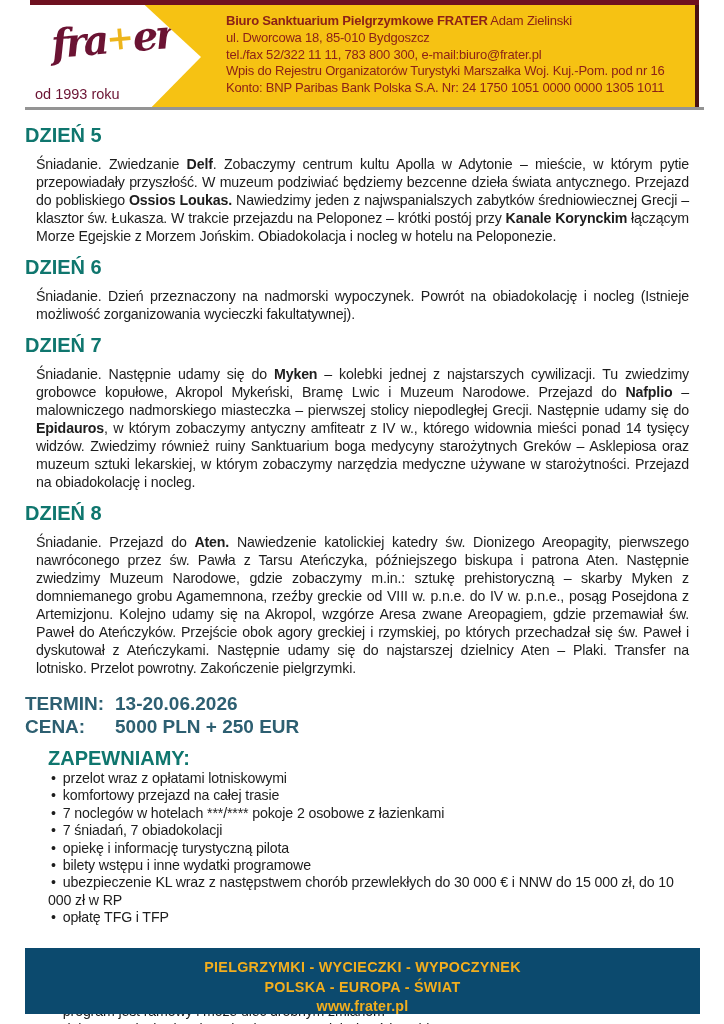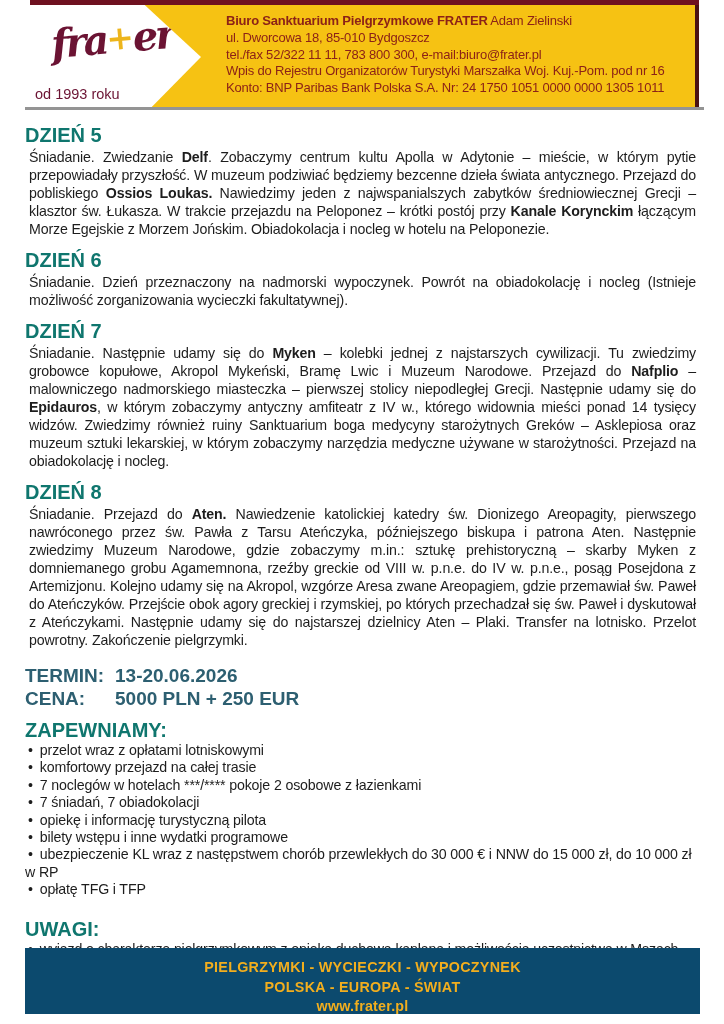--- a/index.html
+++ b/index.html
@@ -27,26 +27,26 @@
   .head-lines{
     position:absolute;left:201px;top:8px;right:8px;
     color:#8C2217;font-size:13px;line-height:16.8px;letter-spacing:-0.2px;white-space:nowrap;
   }
   .head-lines b{font-weight:bold;}
   .head-shadow{height:3px;background:#949494;width:calc(100% + 5px);}
   
   main{position:absolute;left:25px;top:113px;width:675px;font-size:14.2px;line-height:18px;letter-spacing:-0.15px;}
   h3{margin:0;font-size:20px;line-height:18px;color:#0f766e;font-weight:bold;letter-spacing:0;}
   .day-block{margin-top:13px;}
-  .day-text{margin:4px;text-align:justify;}
+  .day-text{margin:11px;text-align:justify;}
   .day-text b{font-weight:bold;}
   .booking{margin-top:15px;color:#2D5F71;font-weight:bold;font-size:19px;line-height:23px;letter-spacing:0;}
   .booking-row{display:flex;}
   .booking-label{width:90px;}
-  .list-section{margin-top:11px;}
+  .list-section{margin-top:11px;margin-left:23px;}
   .list-section.uwagi{margin-top:21px;}
   ul.doc-list{margin:3px 0 0;padding:0;list-style:none;}
   ul.doc-list li{line-height:17.4px;}
   ul.doc-list li::before{content:"\2022";margin:0 7px 0 3px;}
   .flights{margin:16px 0 0 13px;font-family:"Liberation Mono",monospace;font-size:12px;line-height:15.5px;color:#262626;white-space:pre;letter-spacing:0;}
   
   .footer-banner{
     position:absolute;left:25px;top:948px;width:675px;height:66px;background:#0c4a6e;
     color:#F2AE1E;text-align:center;font-weight:bold;font-size:14.3px;line-height:19.5px;
     letter-spacing:0.3px;box-sizing:border-box;padding-top:10px;

